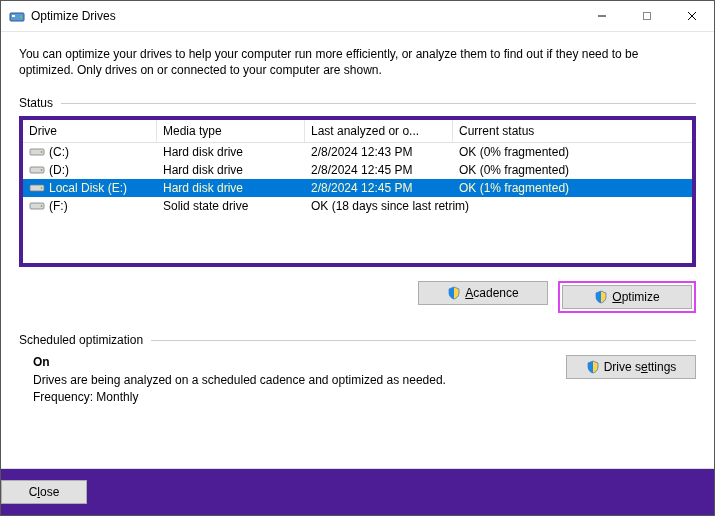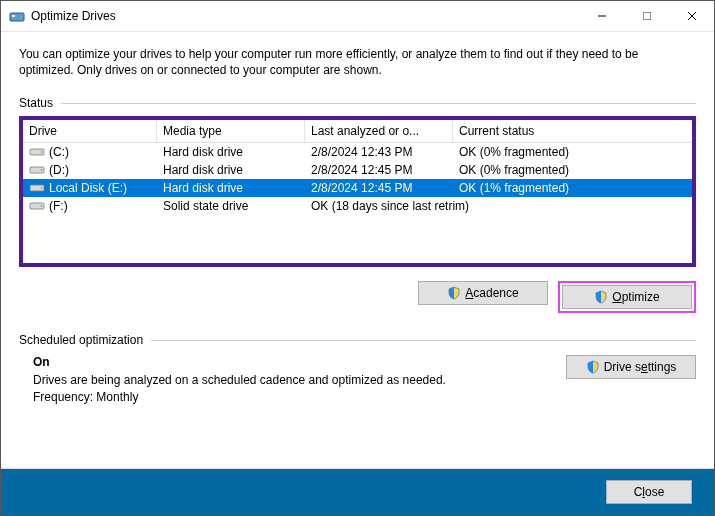--- a/index.html
+++ b/index.html
@@ -178,25 +178,24 @@
   font-size: 12px;
   margin-bottom: 4px;
 }
 .schedule-text .line {
   font-size: 12px;
   margin-bottom: 3px;
 }
 .footer {
   height: 46px;
   border-top: 1px solid #ddd;
-  background: #0369a1;
-  display: flex;
-  align-items: center;
-  justify-content: flex-end;
-  padding-right: 22px;
+  background: #4c1d95;
+  display: flex;
+  align-items: center;
+  padding-right: 34px;
 }
 </style>
 </head>
 <body>
 
 <div class="window">
 
   <div class="titlebar">
     <span class="titlebar-icon">
       <svg viewBox="0 0 16 16">

